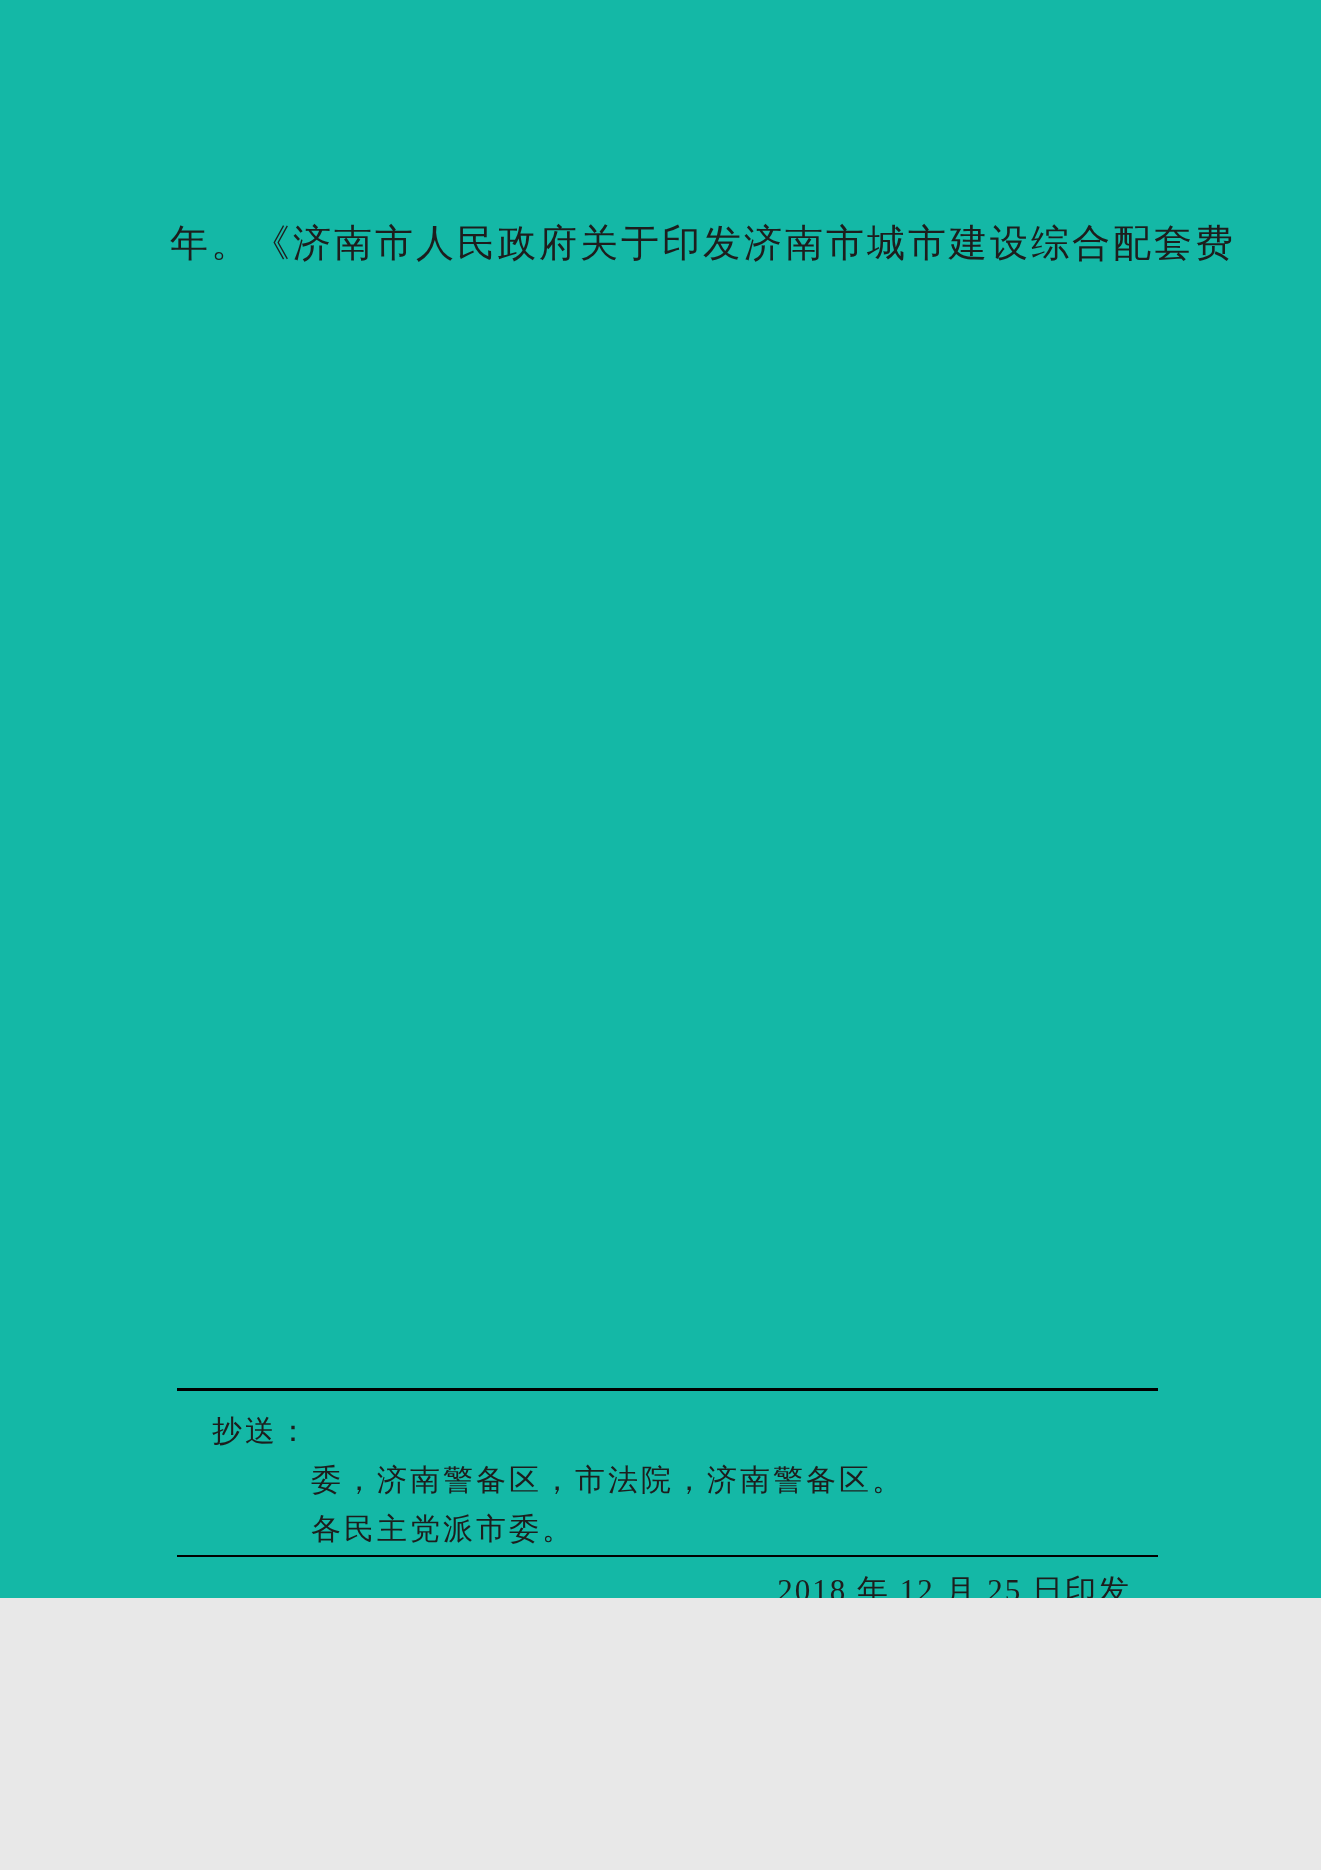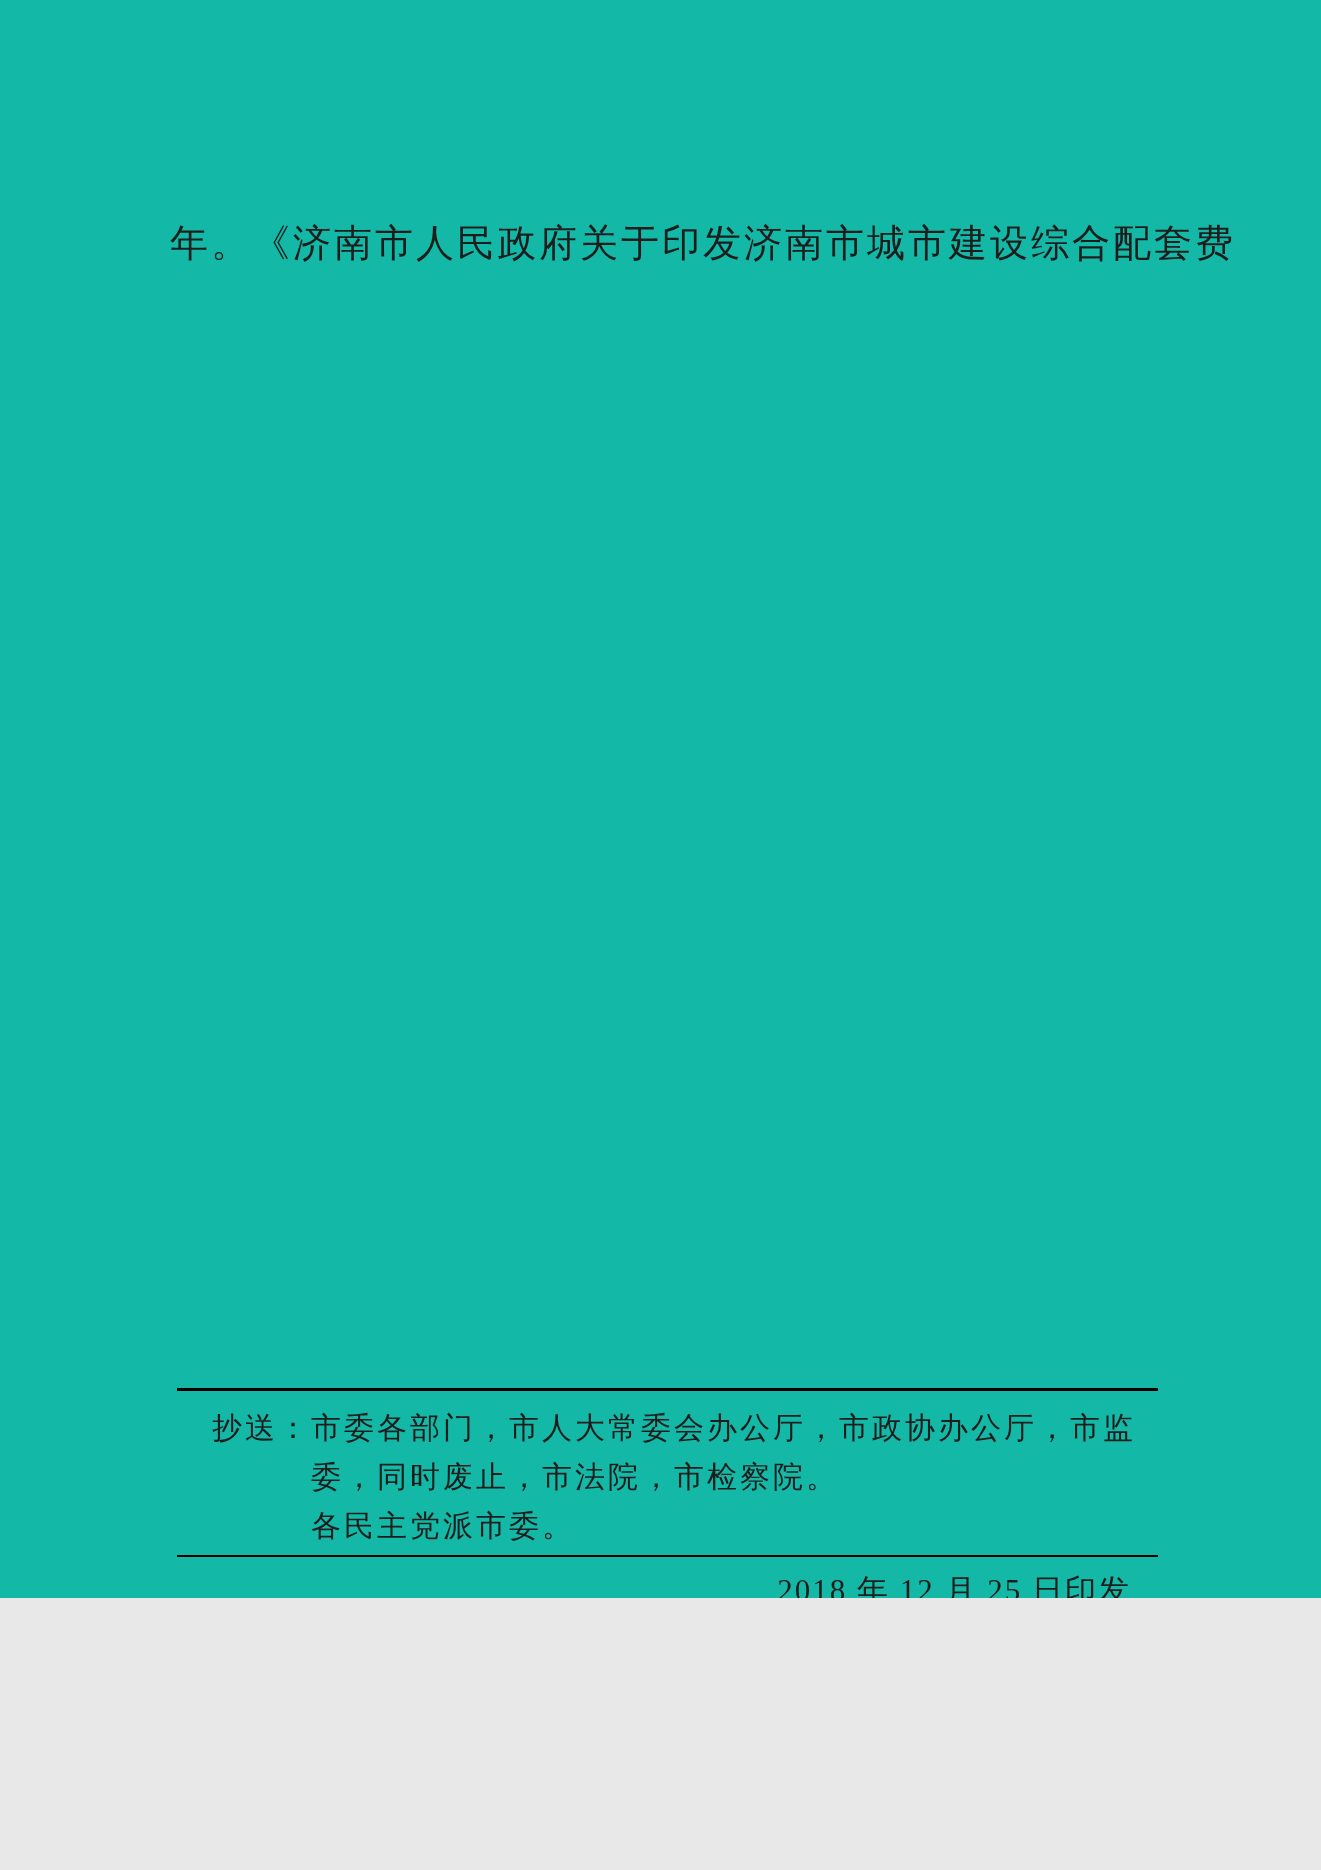--- a/index.html
+++ b/index.html
@@ -42,21 +42,20 @@
   .rule-bottom { top: 1623px; height: 3px; }
   
   .copy-block {
     position: absolute;
     left: 212px;
     top: 1406px;
     width: 950px;
     font-size: 30px;
     line-height: 49px;
     letter-spacing: 3px;
-    font-family: Liberation Mono, monospace;
   }
   .copy-line {
     white-space: nowrap;
   }
   .copy-line-first {
     display: flex;
   }
   .copy-label {
     flex: 0 0 auto;
   }
@@ -101,23 +100,22 @@
 
   <div class="body-text">
     <div class="body-line">年。《济南市人民政府关于印发济南市城市建设综合配套费</div>
   </div>
 
   <div class="rule rule-top"></div>
 
   <div class="copy-block">
     <div class="copy-line copy-line-first">
       <span class="copy-label">抄送：</span>
-      <span class="copy-text">市委各部门，市人大常委会办公厅，市政协办公厅，市监</span>
     </div>
-    <div class="copy-line copy-indent">委，同时废止，市法院，市检察院。</div>
+    <div class="copy-line copy-indent">委，济南警备区，市法院，济南警备区。</div>
     <div class="copy-line copy-indent">各民主党派市委。</div>
   </div>
 
   <div class="rule rule-middle"></div>
 
   <div class="footer-date">2018 年 12 月 25 日印发</div>
 
   <div class="rule rule-bottom"></div>
 
   <div class="page-number">— 6 —</div>

